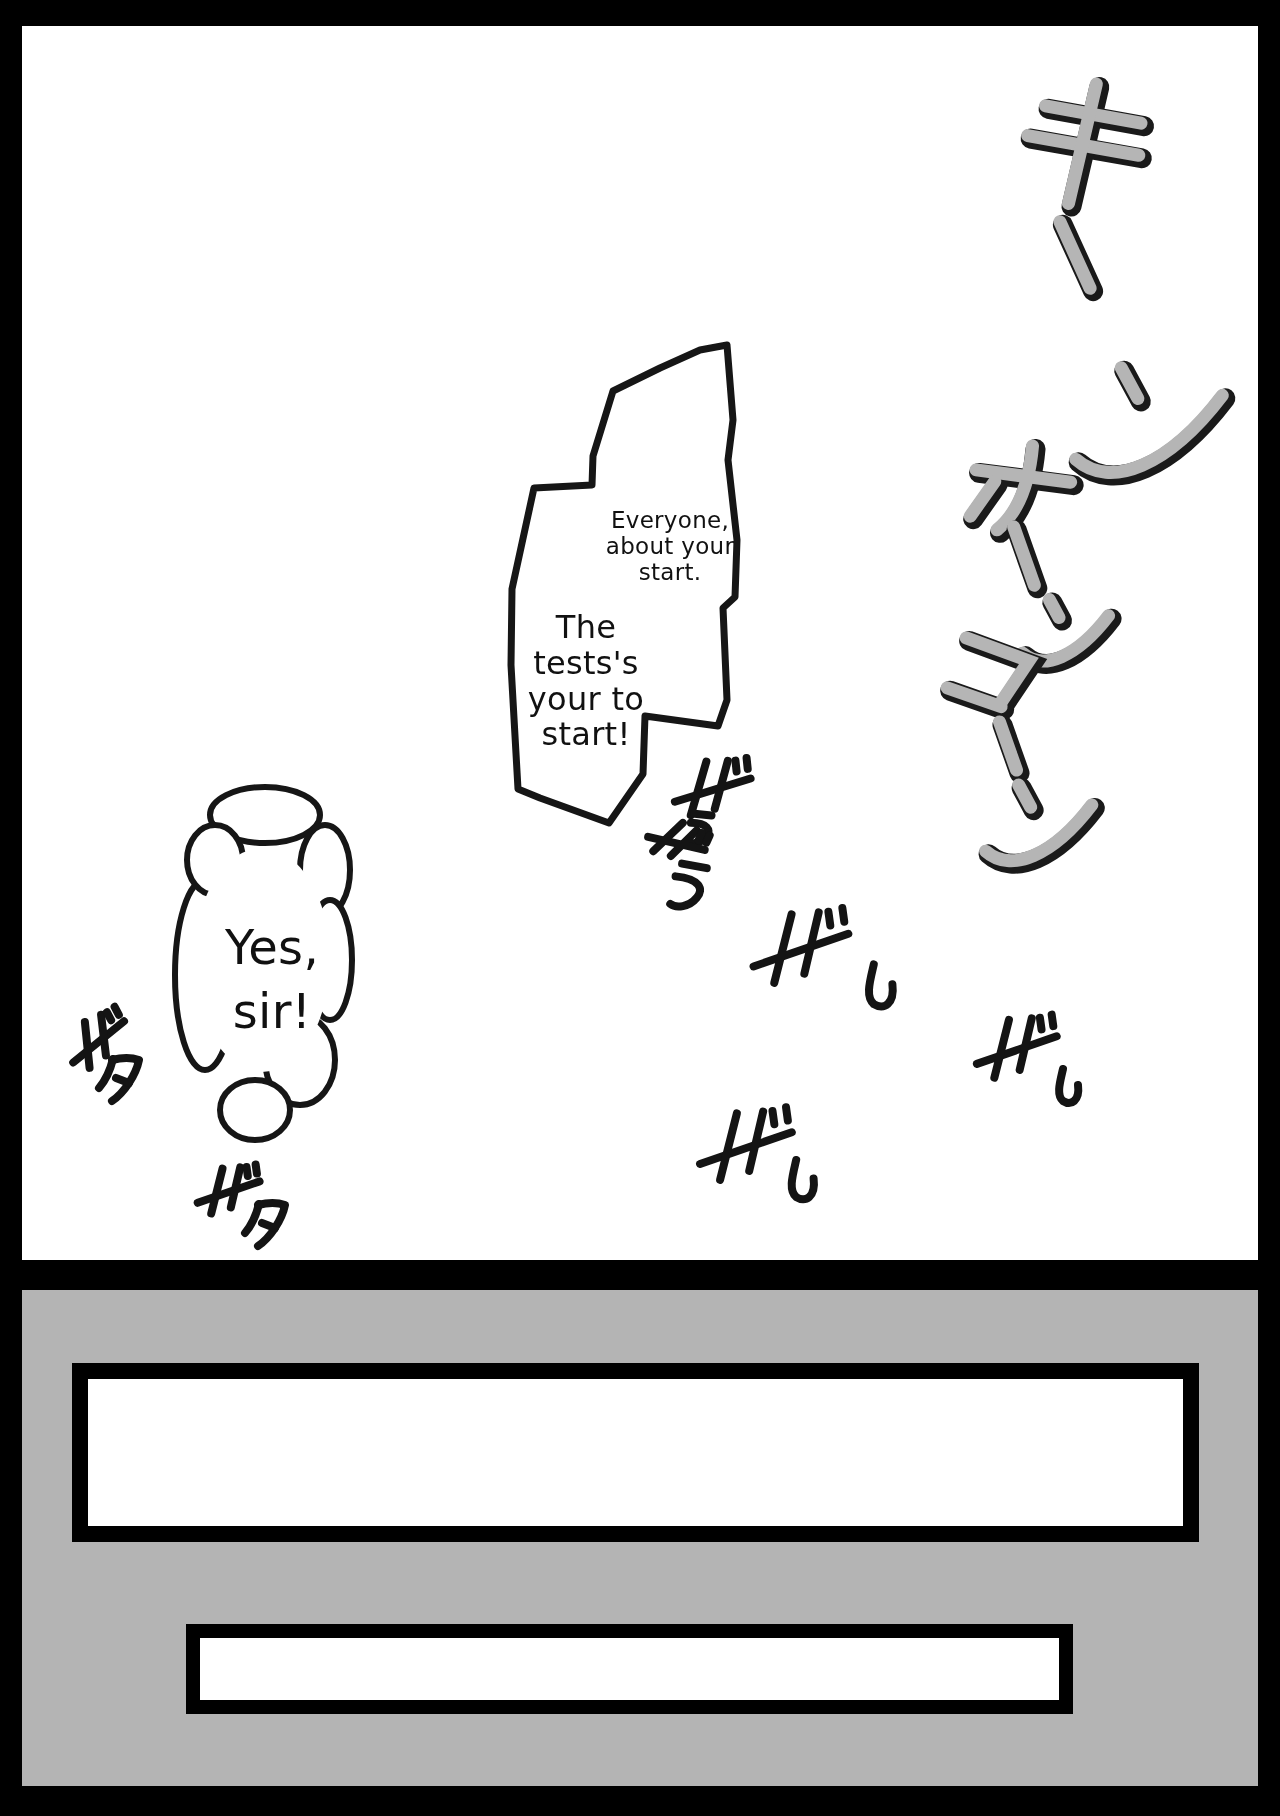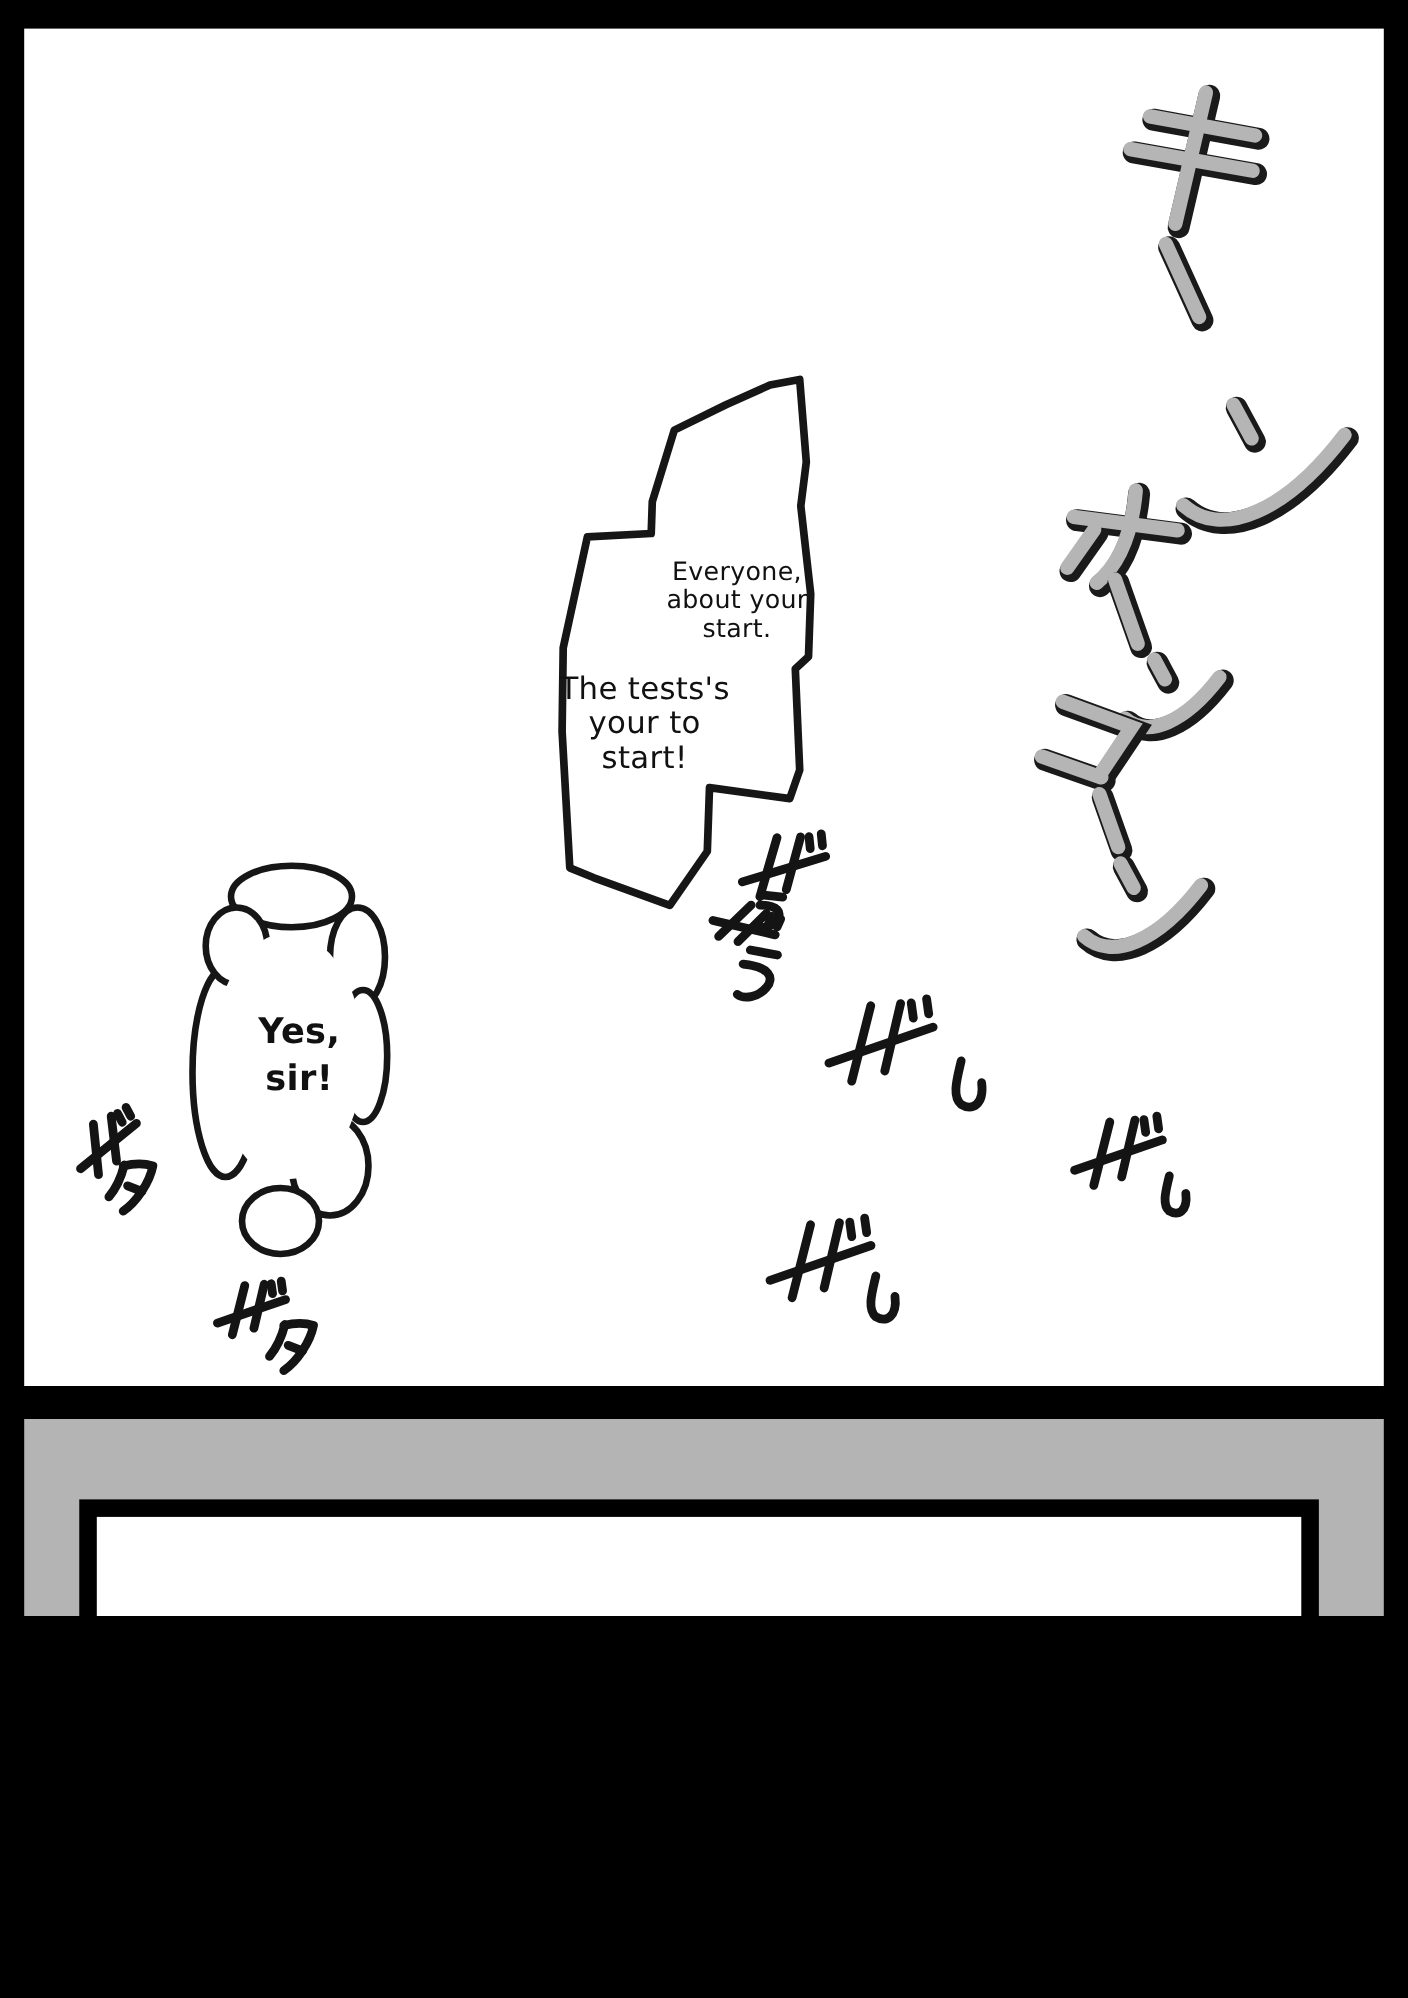--- a/index.html
+++ b/index.html
@@ -1,29 +1,29 @@
 <!DOCTYPE html>
 <html><head>
 <meta charset="utf-8">
 <style>
   html,body{margin:0;padding:0;background:#000;}
-  #page{position:relative;width:1280px;height:1469px;background:#000;overflow:hidden;
+  #page{position:relative;width:1280px;height:1816px;background:#000;overflow:hidden;
         font-family:"DejaVu Sans",sans-serif;}
   .panel{position:absolute;}
   #panel1{left:22px;top:26px;width:1236px;height:1234px;background:#fff;}
   #panel2{left:22px;top:1290px;width:1236px;height:496px;background:#b4b4b4;}
   .caption-box{position:absolute;background:#fff;border:16px solid #000;box-sizing:border-box;}
   #caption-box-1{left:50px;top:73px;width:1127px;height:179px;}
   #caption-box-2{left:164px;top:334px;width:887px;height:90px;border-width:14px;}
   #overlay{position:absolute;left:0;top:0;width:1280px;height:1816px;pointer-events:none;}
   .speech-text{position:absolute;color:#111;text-align:center;line-height:1.12;
                letter-spacing:.3px;font-weight:500;}
   #teacher-text-1{left:588px;top:508px;width:164px;font-size:23px;}
-  #teacher-text-2{left:508px;top:610px;width:156px;font-size:28px;}
-  #students-text{left:192px;top:916px;width:160px;font-size:32px;line-height:1.33;font-weight:700;}
+  #teacher-text-2{left:508px;top:610px;width:156px;font-size:32px;}
+  #students-text{left:192px;top:916px;width:160px;font-size:48px;line-height:1.33;font-weight:400;}
   .bubble-outline{fill:#fff;stroke:#161616;stroke-width:7;stroke-linejoin:round;}
   .cloud-part{fill:#fff;stroke:#161616;stroke-width:6;}
   .cloud-core{fill:#fff;stroke:none;}
   .sfx-chair{stroke:#141414;stroke-width:8;stroke-linecap:round;stroke-linejoin:round;fill:none;}
   .sfx-bell-outline{stroke:#1a1a1a;stroke-width:20;stroke-linecap:round;fill:none;}
   .sfx-bell-fill{stroke:#b5b5b5;stroke-width:13;stroke-linecap:round;fill:none;}
 </style>
 </head>
 <body>
 

